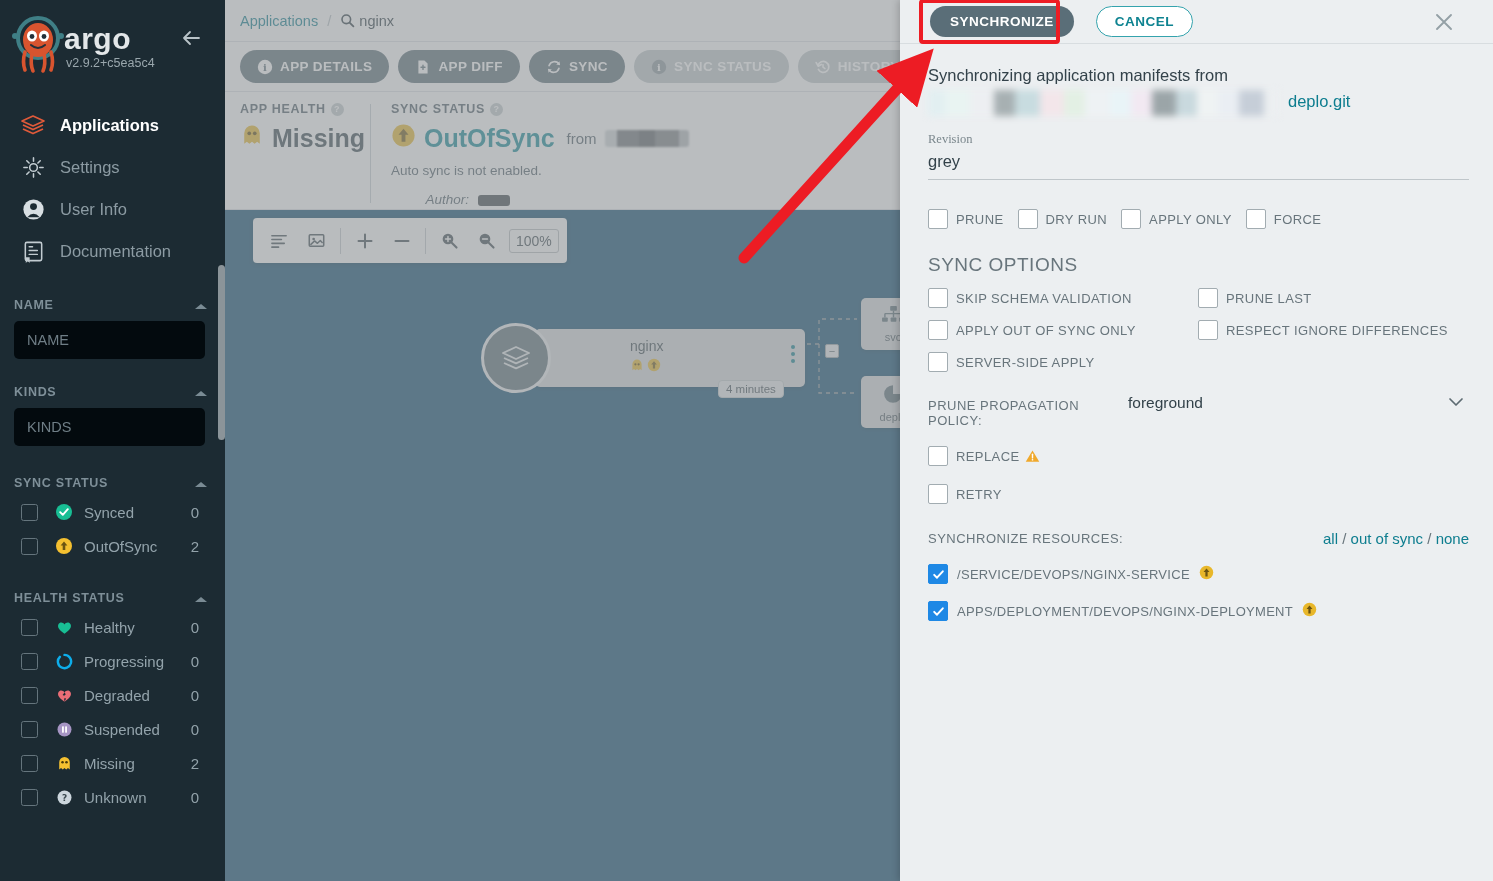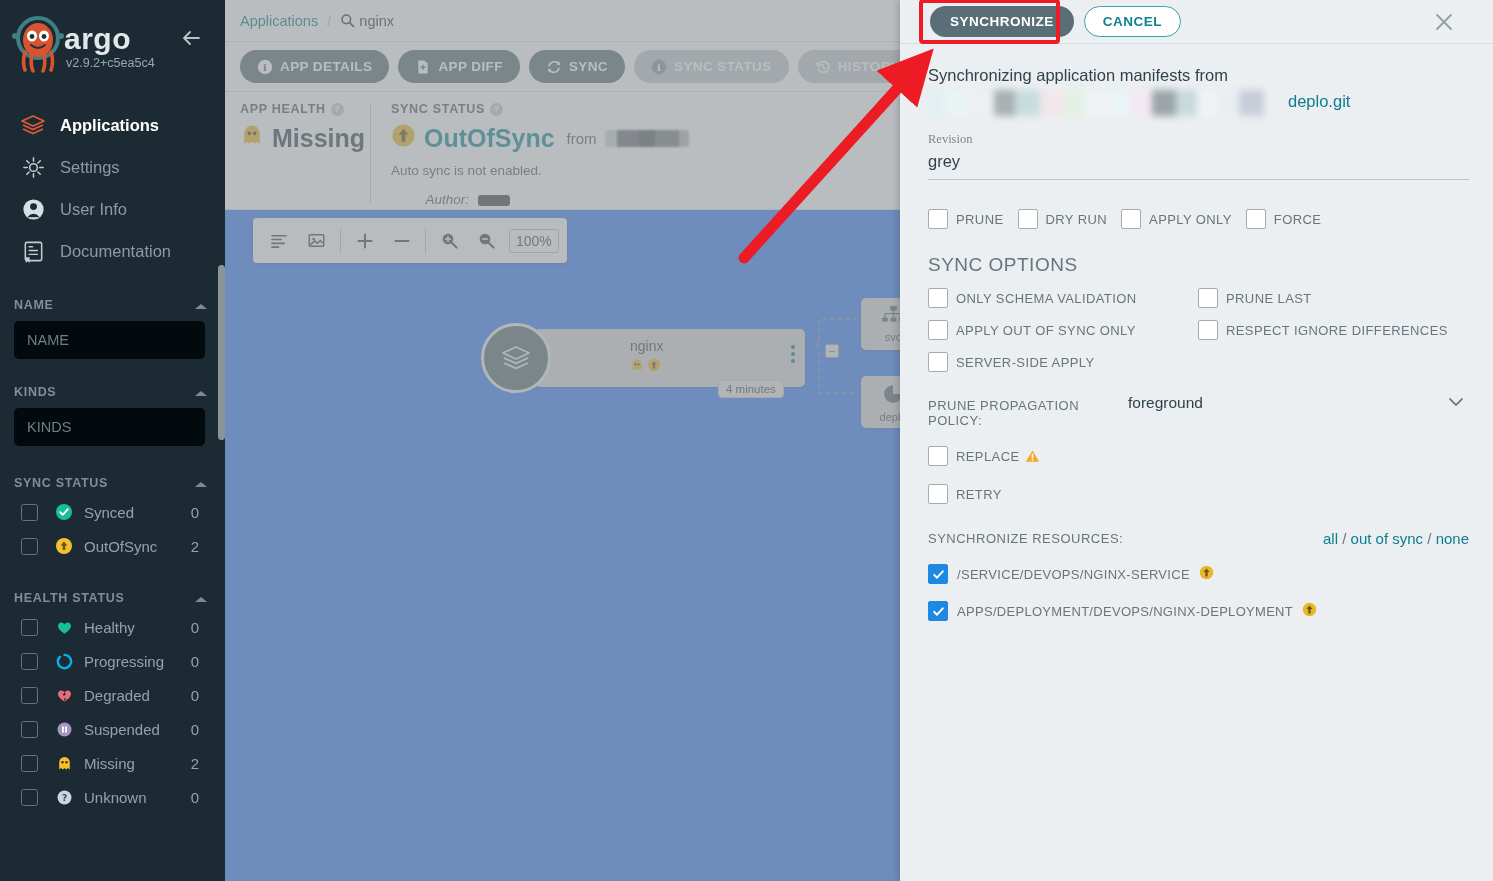--- a/index.html
+++ b/index.html
@@ -155,21 +155,21 @@
   .st-sub { margin-top: 9px; font-size: 13.5px; color: #4c5c66; }
   .st-kv { margin-top: 14px; font-size: 13.5px; color: #4c5c66; display:flex;font-style:italic; }
   .st-kv .k { width: 78px; text-align: right; margin-right: 9px; }
   .dots-menu {
     position: absolute; right: 555px; top: 105px;
     font-size: 19px; color: #5b6b74; letter-spacing: 1.4px; cursor: pointer;
   }
 
   
   .graph {
-    position: relative; height: 671px; background: #3b82f6;
+    position: relative; height: 671px; background: #0c4a6e;
   }
   .zoom-toolbar {
     position: absolute; left: 28px; top: 8px;
     display: flex; align-items: center; gap: 0;
     background: #fbfbfb; border-radius: 4px;
     box-shadow: 0 1px 4px rgba(0,0,0,0.22);
     height: 45px; padding: 0 8px;
   }
   .zt-btn {
     width: 37px; height: 45px; display: flex;
@@ -246,21 +246,21 @@
   
   .panel {
     position: absolute; right: 0; top: 0;
     width: 593px; height: 881px;
     background: #eceff1;
     box-shadow: -2px 0 7px rgba(0,0,0,0.18);
   }
   .panel-head {
     position: relative; height: 44px;
     border-bottom: 1px solid #d8dde0;
-    display: flex; align-items: center; padding-left: 30px; gap: 10px;
+    display: flex; align-items: center; padding-left: 30px; gap: 22px;
   }
   .p-btn-sync {
     height: 31px; padding: 0 20px; border-radius: 16px;
     background: #5a6e78; color: #ffffff;
     font-size: 13.5px; font-weight: 700; letter-spacing: 0.5px;
     display: flex; align-items: center; cursor: pointer;
   }
   .p-btn-cancel {
     height: 31px; padding: 0 18px; border-radius: 16px;
     background: #ffffff; color: #0e8391; border: 1px solid #34a3ad;
@@ -841,21 +841,21 @@
         <span class="opt-lbl">APPLY ONLY</span>
         <span class="cb"></span>
         <span class="opt-lbl">FORCE</span>
       </div>
 
       <div class="sec-title">SYNC OPTIONS</div>
 
       <div class="opt-grid">
         <div class="opt-cell">
           <span class="cb"></span>
-          <span class="opt-lbl">ONLY SCHEMA VALIDATION</span>
+          <span class="opt-lbl">SKIP SCHEMA VALIDATION</span>
         </div>
         <div class="opt-cell">
           <span class="cb"></span>
           <span class="opt-lbl">PRUNE LAST</span>
         </div>
         <div class="opt-cell">
           <span class="cb"></span>
           <span class="opt-lbl">APPLY OUT OF SYNC ONLY</span>
         </div>
         <div class="opt-cell">

